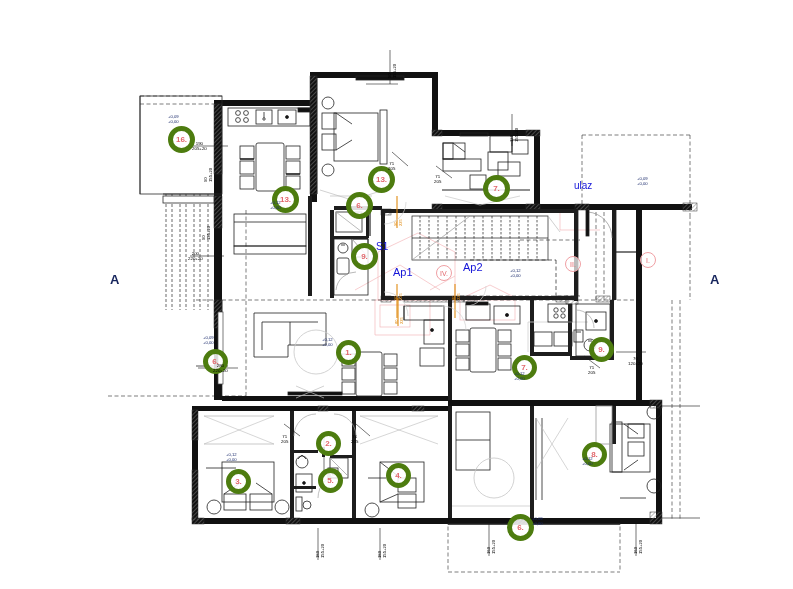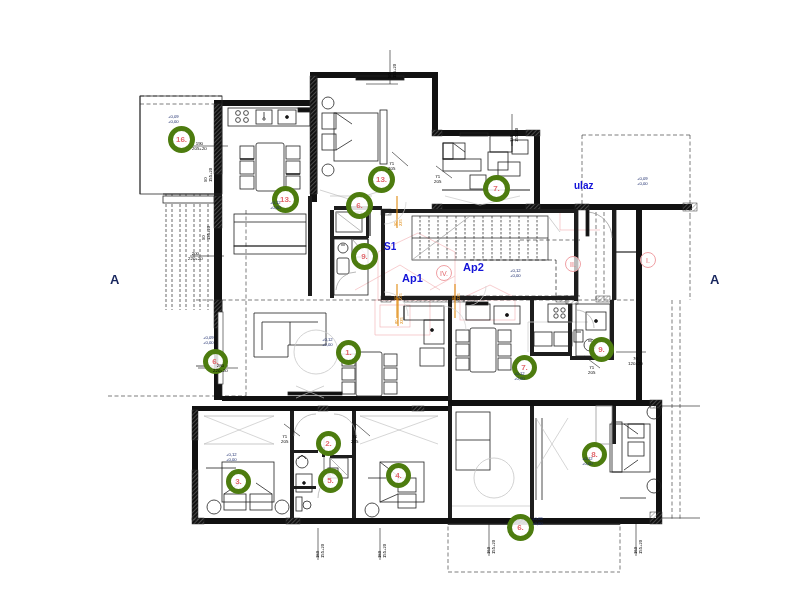--- a/index.html
+++ b/index.html
@@ -10,21 +10,21 @@
   
   .bubble{position:absolute;width:15px;height:15px;border:5px solid #4d7c0f;
           border-radius:50%;color:#e2676c;font-size:8px;font-weight:bold;
           display:flex;align-items:center;justify-content:center;
           background:rgba(255,255,255,0.85);letter-spacing:0;}
   .bubble.wide{width:17px;height:17px;font-size:8px;}
   
   .elev{position:absolute;color:#1a2a6b;font-size:4.2px;line-height:1.25;
         white-space:pre;font-family:"Liberation Sans", sans-serif;}
   
-  .apt{position:absolute;color:#1414d8;font-weight:bold;font-family:"Liberation Sans", sans-serif;}
+  .apt{position:absolute;color:#1414d8;font-weight:normal;font-family:"Liberation Sans", sans-serif;}
   .apt.big{font-size:11px;}
   .apt.mid{font-size:10px;}
   
   .axis{position:absolute;color:#16245c;font-size:13px;font-weight:bold;}
   
   .roman{position:absolute;width:14px;height:14px;border:1px solid #f0a0a4;
          border-radius:50%;color:#e2676c;font-size:7px;
          display:flex;align-items:center;justify-content:center;
          background:rgba(255,255,255,0.7);}
   
@@ -490,22 +490,22 @@
     <path d="M398 298 L398 326"></path>
   </g>
   <g stroke="#d0d0d0" stroke-width="0.7" fill="none">
     <path d="M384 224 A 22 22 0 0 0 406 202"></path>
     <path d="M384 292 A 24 24 0 0 1 408 316"></path>
     <path d="M442 306 A 24 24 0 0 1 466 330"></path>
     <path d="M466 306 A 20 20 0 0 0 486 286"></path>
   </g>
 </svg>
 
-<div class="apt mid" style="left:384px;top:241px;">S1</div>
-<div class="apt big" style="left:393px;top:272px;margin-left:9px;">Ap1</div>
+<div class="apt mid" style="left:376px;top:241px;">S1</div>
+<div class="apt big" style="left:393px;top:266px;">Ap1</div>
 <div class="apt big" style="left:463px;top:261px;">Ap2</div>
 <div class="apt mid" style="left:574px;top:180px;">ulaz</div>
 
 <div class="axis" style="left:110px;top:272px;">A</div>
 <div class="axis" style="left:710px;top:272px;">A</div>
 
 <div class="roman" style="left:436px;top:265px;">IV.</div>
 <div class="roman" style="left:565px;top:256px;">II.</div>
 <div class="roman" style="left:640px;top:252px;">I.</div>
 

